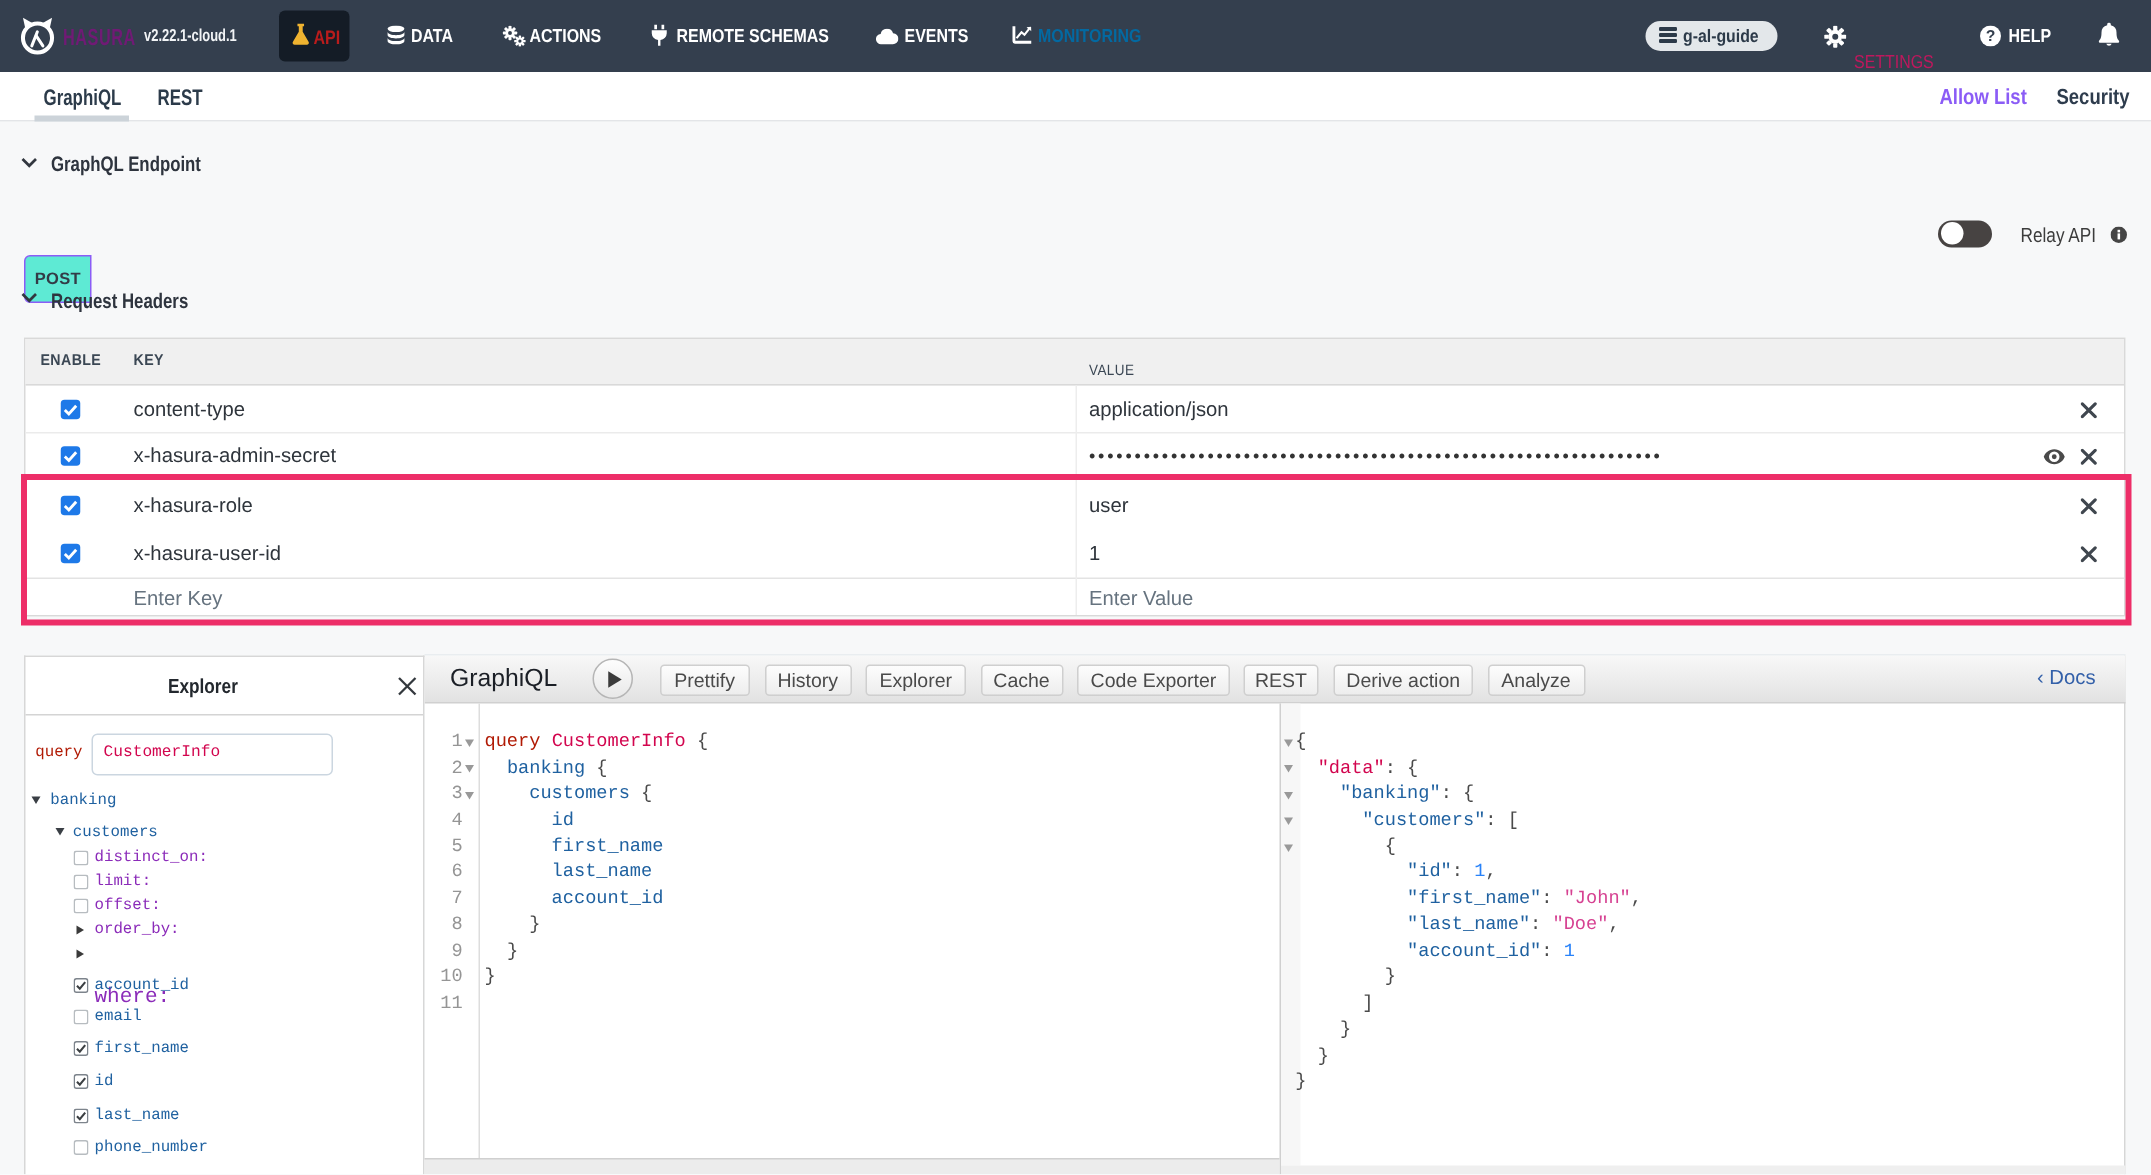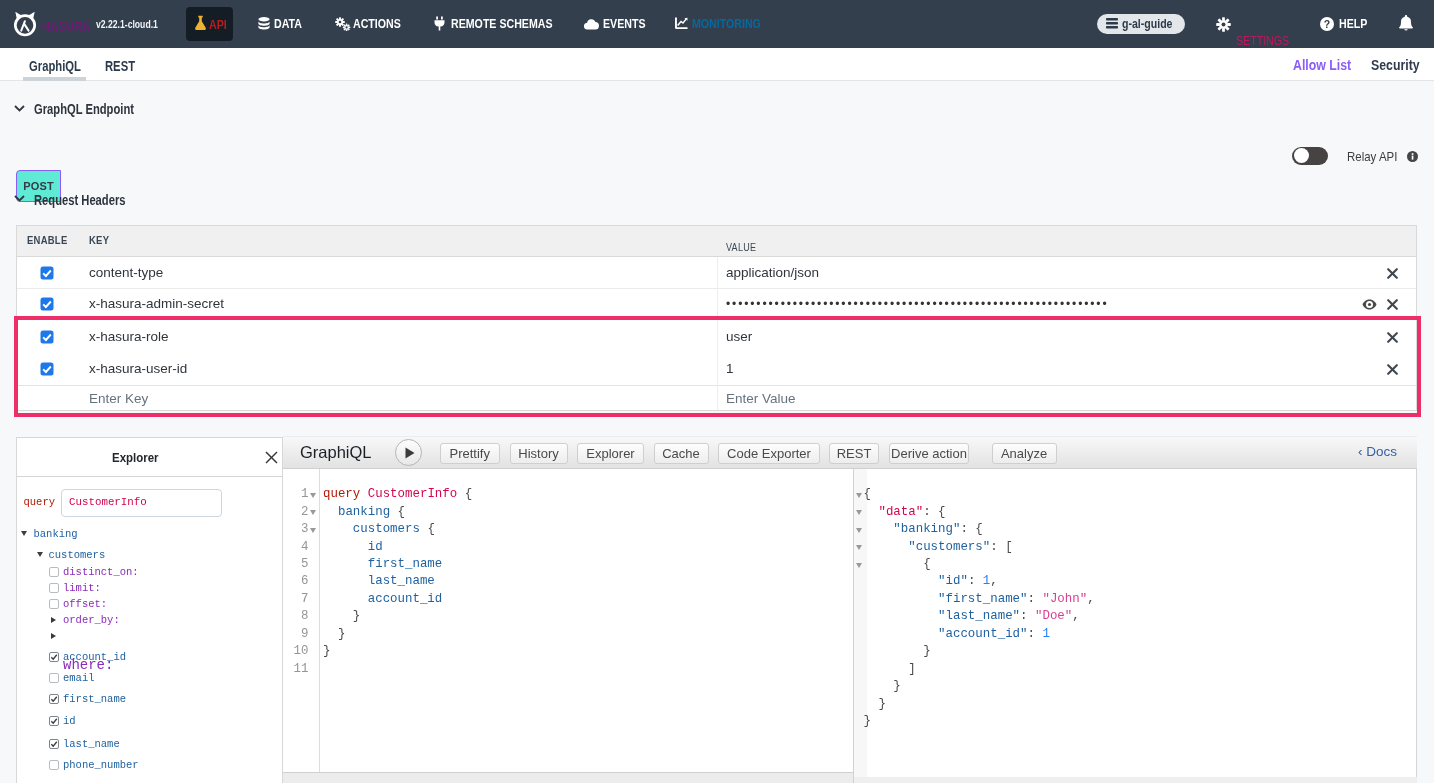--- a/index.html
+++ b/index.html
@@ -249,21 +249,21 @@
   <svg class="abs" style="left:404.5px;top:446.5px;" width="10" height="12" viewBox="0 0 10 12">
       <path d="M0.5 0.5 L9.5 6 L0.5 11.5 Z" fill="#3b3b3b"></path>
     </svg>
 
   <div class="abs tbtn" style="left:440px;width:59.5px;">Prettify</div>
   <div class="abs tbtn" style="left:509.5px;width:58px;">History</div>
   <div class="abs tbtn" style="left:577px;width:67px;">Explorer</div>
   <div class="abs tbtn" style="left:653.5px;width:55px;">Cache</div>
   <div class="abs tbtn" style="left:718px;width:102px;">Code Exporter</div>
   <div class="abs tbtn" style="left:829px;width:50px;">REST</div>
-  <div class="abs tbtn" style="left:889px;width:80px;">Derive action</div>
+  <div class="abs tbtn" style="left:889px;width:93px;">Derive action</div>
   <div class="abs tbtn" style="left:991.5px;width:65px;">Analyze</div>
 
   <div class="abs" style="left:1358px;top:444px;font-size:13.5px;color:#3360a9;">‹ Docs</div>
 
   <div class="abs" style="left:16px;top:437px;width:267px;height:346px;background:#fff;border:1px solid #d7d7d7;border-bottom:none;"></div>
   <div class="abs" style="left:17px;top:476px;width:265px;height:1px;background:#d4d4d4;"></div>
   <div class="abs" style="left:112px;top:450px;font-size:13.5px;font-weight:bold;color:#23282e;"><span class="cond" style="transform:scaleX(0.85);">Explorer</span></div>
   <svg class="abs" style="left:265px;top:450.5px;" width="13" height="13" viewBox="0 0 13 13">
       <g stroke="#33383d" stroke-width="1.5">
         <line x1="1" y1="1" x2="12" y2="12"></line>

